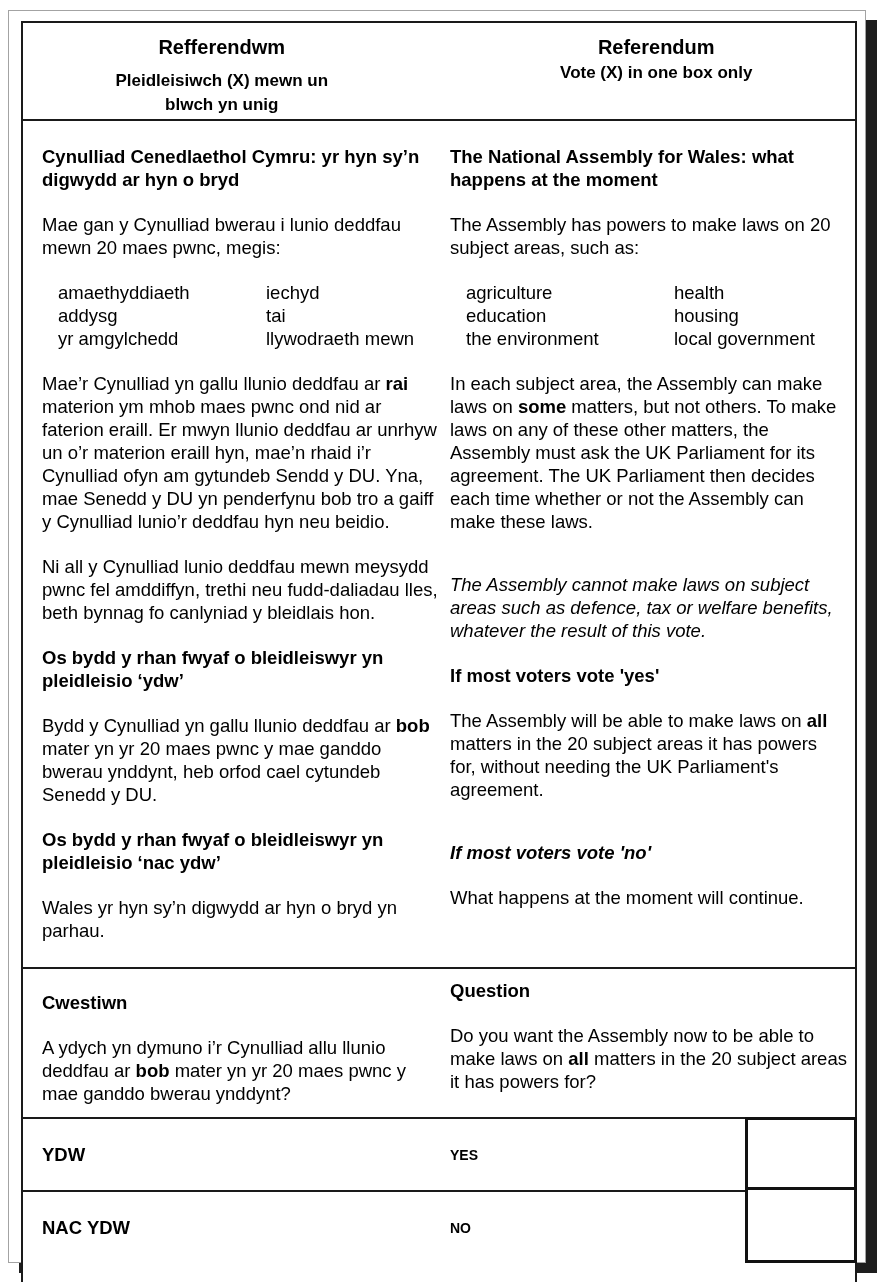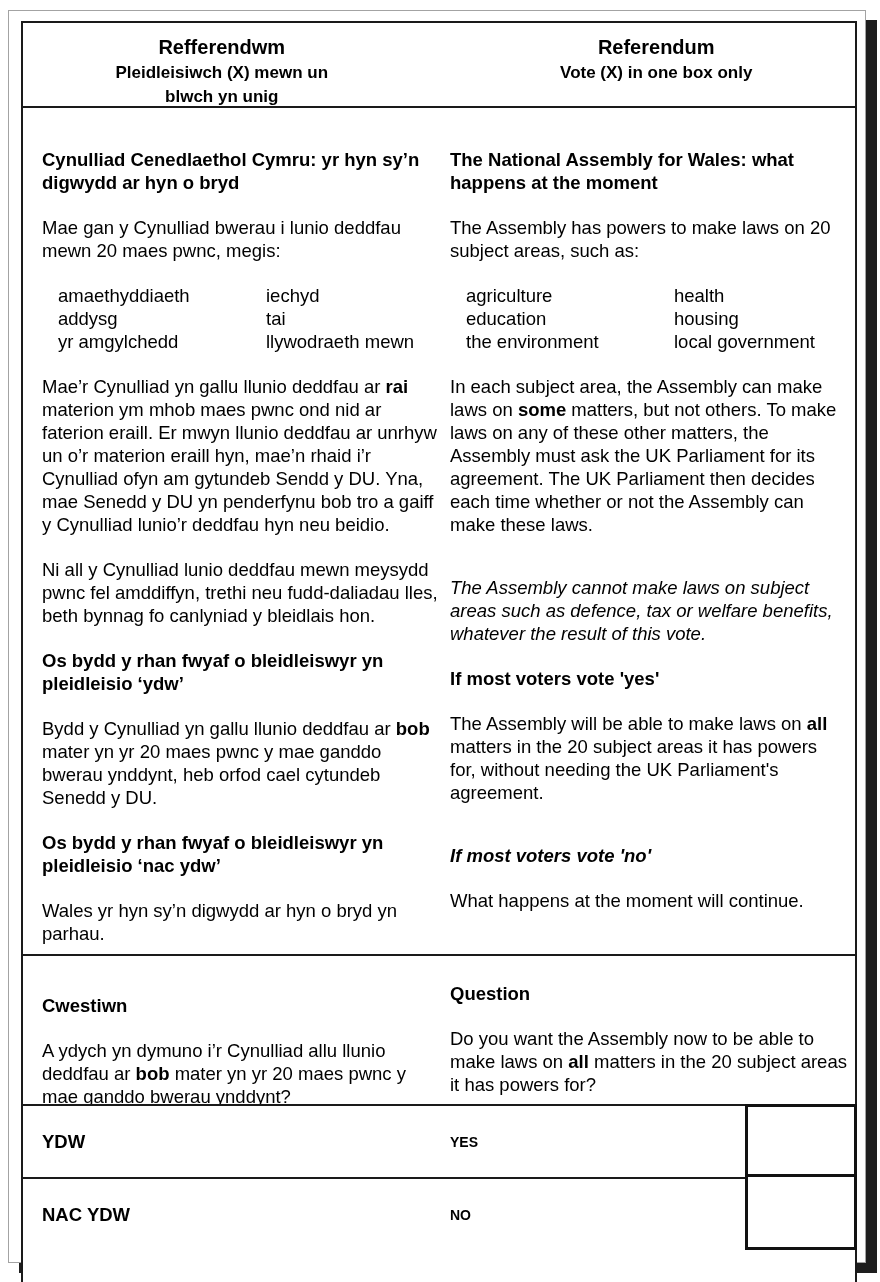--- a/index.html
+++ b/index.html
@@ -19,34 +19,34 @@
     box-shadow:11px 10px 0 0 #1e1e1e;
   }
   .frame {
     position:absolute; left:12px; top:10px;
     width:836px;
     box-sizing:border-box;
     border:2px solid #1a1a1a;
     background:#fff;
   }
   
-  .sec-header { height:83px; display:flex;gap:37px; }
+  .sec-header { height:96px; display:flex;gap:37px; }
   .hcol { flex:1; padding-top:11px; text-align:center; }
   .htitle { font-size:20px; font-weight:bold; line-height:27px; }
   .hsub   { font-size:17px; font-weight:bold; line-height:24px; }
-  .hsub.narrow { max-width:250px; margin:0 auto; }
+  .hsub.narrow { max-width:250px; margin:8px auto; }
   
   .sec-main { height:846px; border-top:2px solid #1a1a1a; display:flex; overflow:hidden; }
   .col {
     width:416px; box-sizing:border-box;
     font-size:18.5px; line-height:23px;
   }
   .col.left  { padding:24px 0 0 19px; }
   .col.right { padding:24px 8px 0 11px; }
-  .col p { margin:16px 0 22px 0; }
+  .col p { margin:0 0 22px 0; }
   .bold { font-weight:bold; }
   .mt-xl { margin-top:40px !important;font-style:italic; }
   .subjects {
     display:grid; grid-template-columns:208px auto;
     margin:0 0 22px 16px;
   }
   .subjects div { line-height:23px; }
   
   .sec-question { height:148px; border-top:2px solid #1a1a1a; display:flex; overflow:hidden; }
   .sec-question .col.left  { padding-top:22px; }

